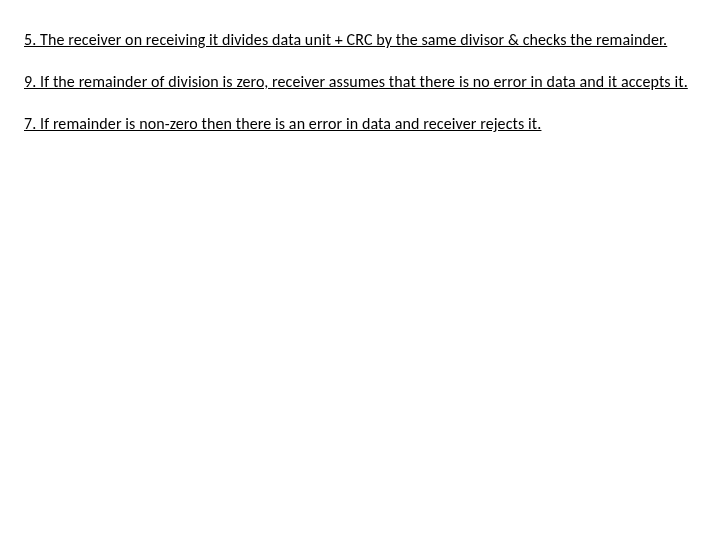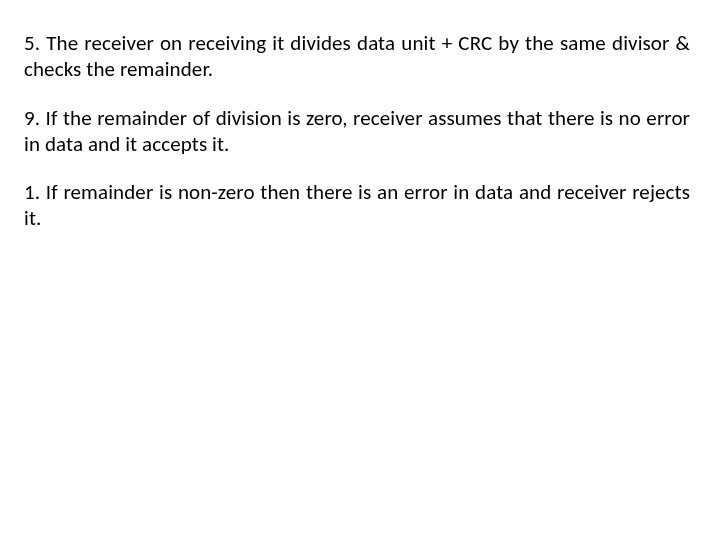--- a/index.html
+++ b/index.html
@@ -11,28 +11,29 @@
     font-family: Calibri, Arial, sans-serif;
     color: #000000;
   }
   .slide {
     box-sizing: border-box;
     width: 720px;
     height: 540px;
     padding: 30px 30px 30px 24px;
   }
   .para {
-    font-size: 21px;
+    font-size: 16px;
     line-height: 1.25;
     margin: 0 0 22px 0;
     text-align: justify;
     text-justify: inter-word;
     letter-spacing: 0.1px;
+    text-decoration: underline;
   }
 </style>
 </head>
 <body>
 
 <div class="slide">
   <p class="para">5. The receiver on receiving it divides data unit + CRC by the same divisor &amp; checks the remainder.</p>
   <p class="para">9. If the remainder of division is zero, receiver assumes that there is no error in data and it accepts it.</p>
-  <p class="para">1. If remainder is non-zero then there is an error in data and receiver rejects it.</p>
+  <p class="para">7. If remainder is non-zero then there is an error in data and receiver rejects it.</p>
 </div>
 
 </body></html>

